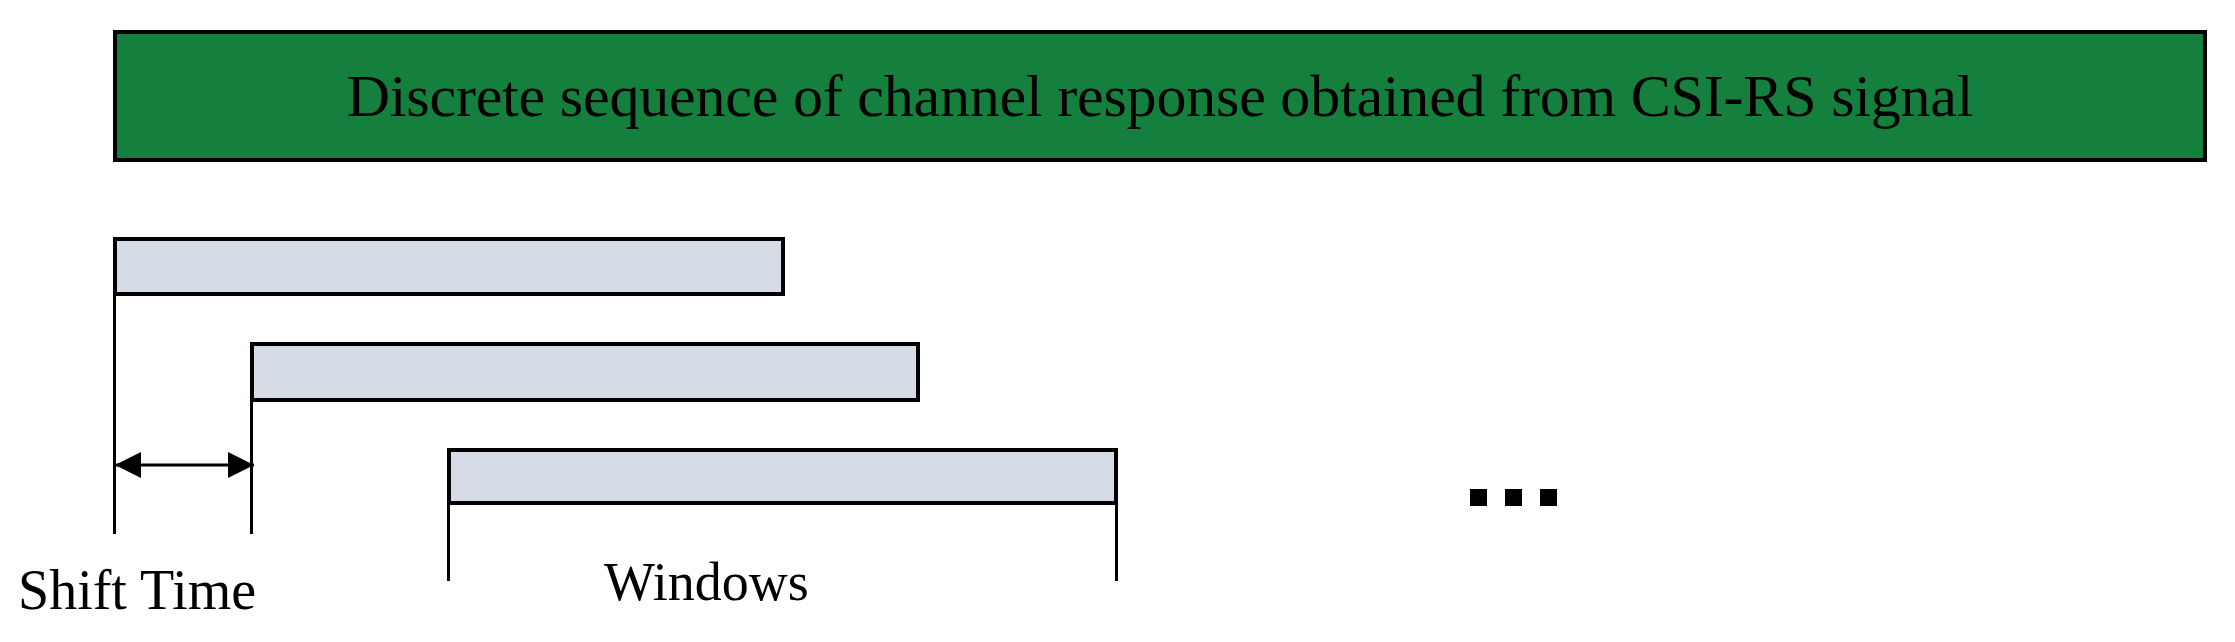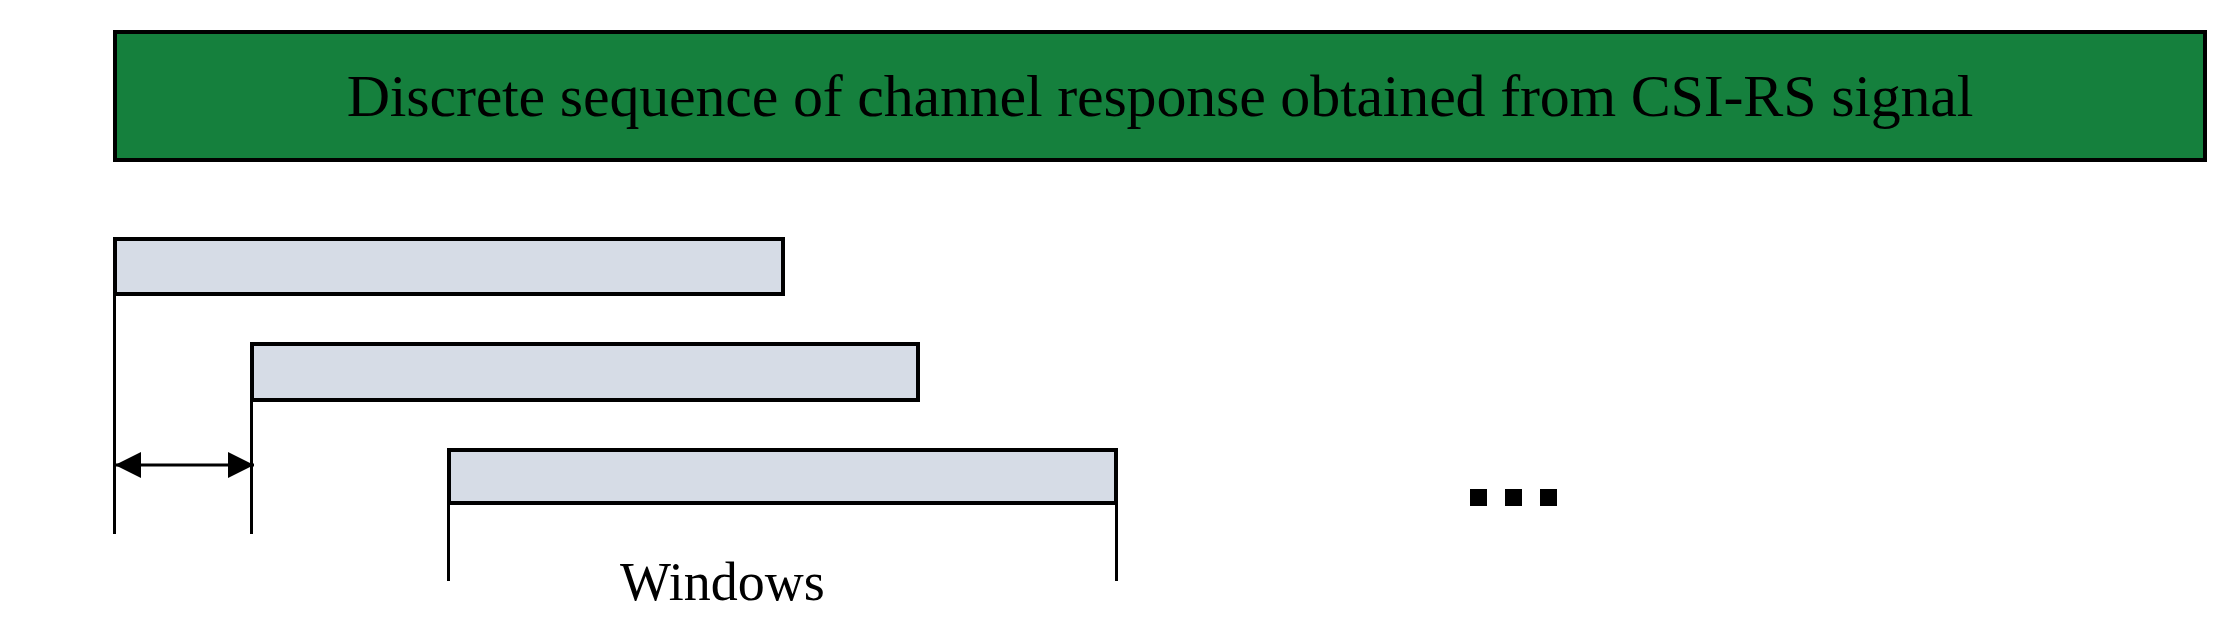--- a/index.html
+++ b/index.html
@@ -141,16 +141,17 @@
     <div class="arrow-head left"></div>
     <div class="arrow-head right"></div>
   </div>
 
   <div class="ellipsis" style="left:1470px; top:489px;">
     <span class="ellipsis-dot"></span>
     <span class="ellipsis-dot"></span>
     <span class="ellipsis-dot"></span>
   </div>
 
+  <div class="label" id="label-shift-time" style="left:18px; top:562px;">Shift Time</div>
 
-  <div class="label" id="label-windows" style="left:620px; top:555px;">Windows</div>
+  <div class="label" id="label-windows" style="left:604px; top:555px;">Windows</div>
 
 </div>
 
 </body></html>

